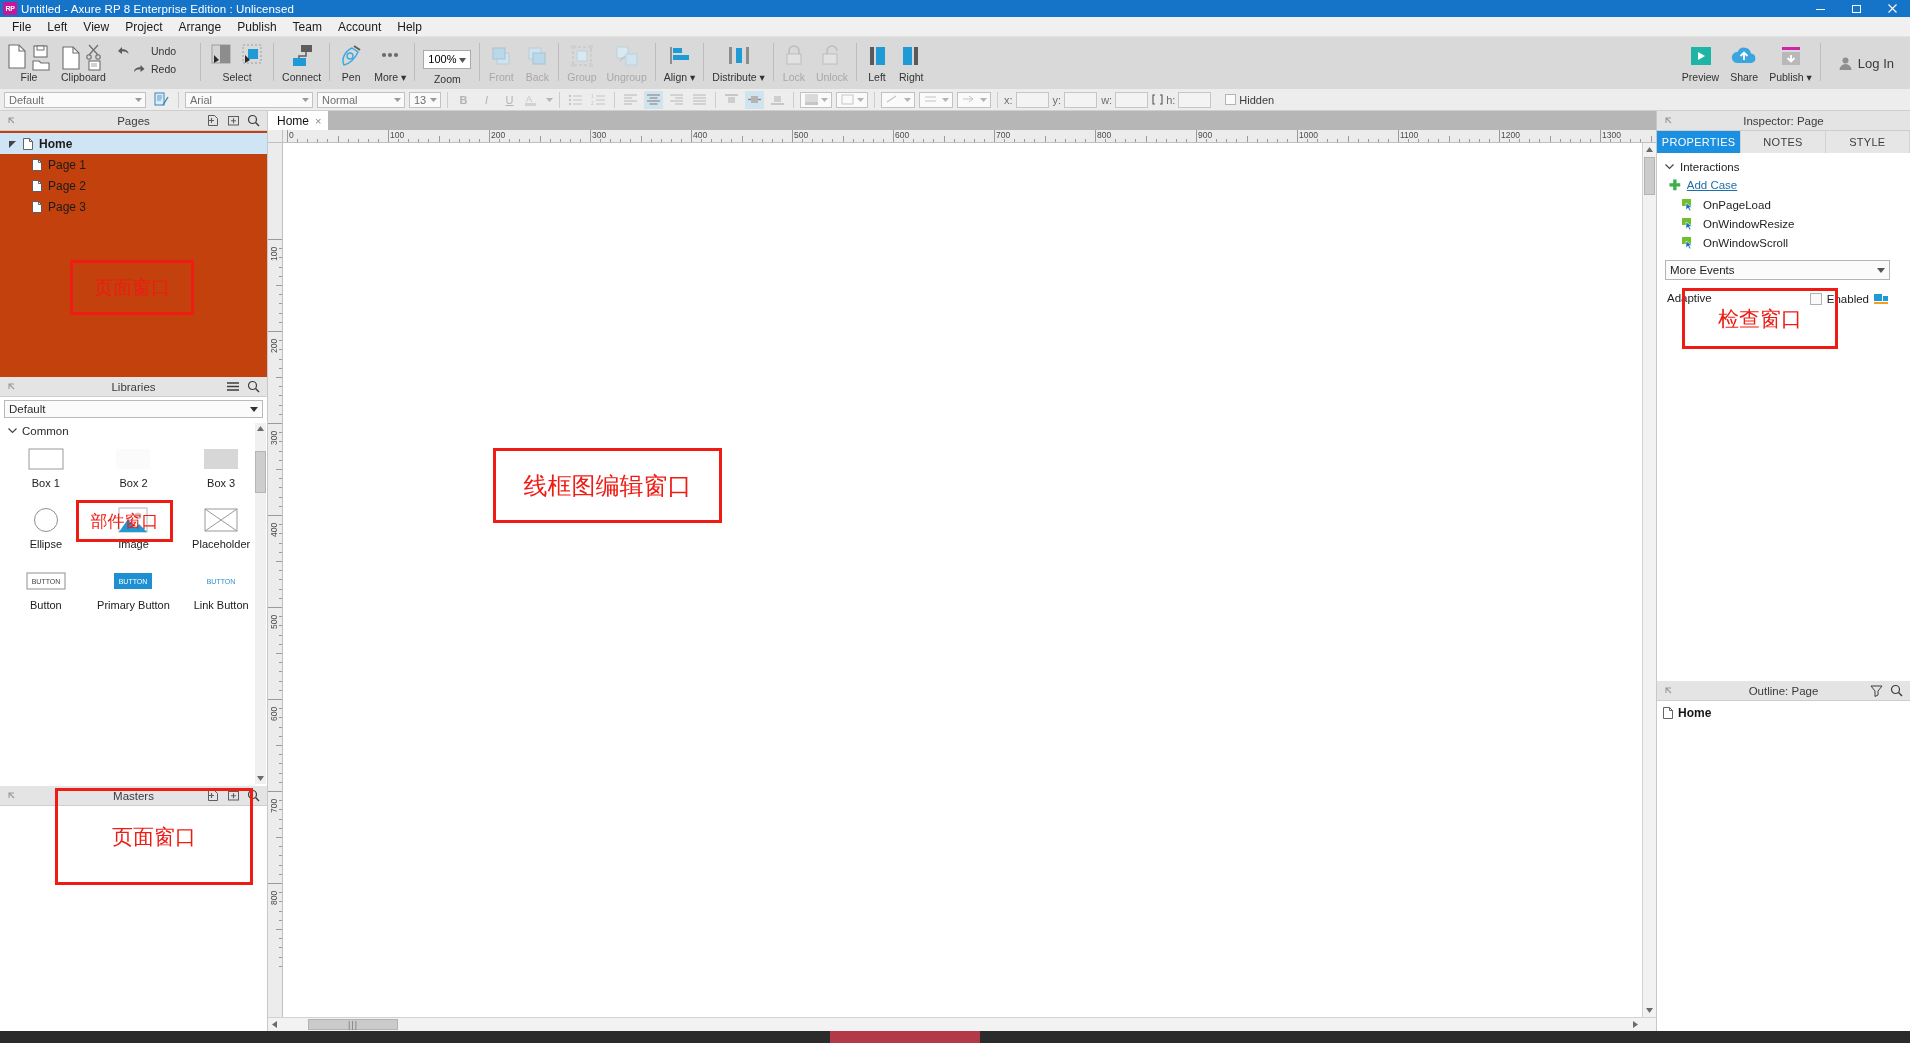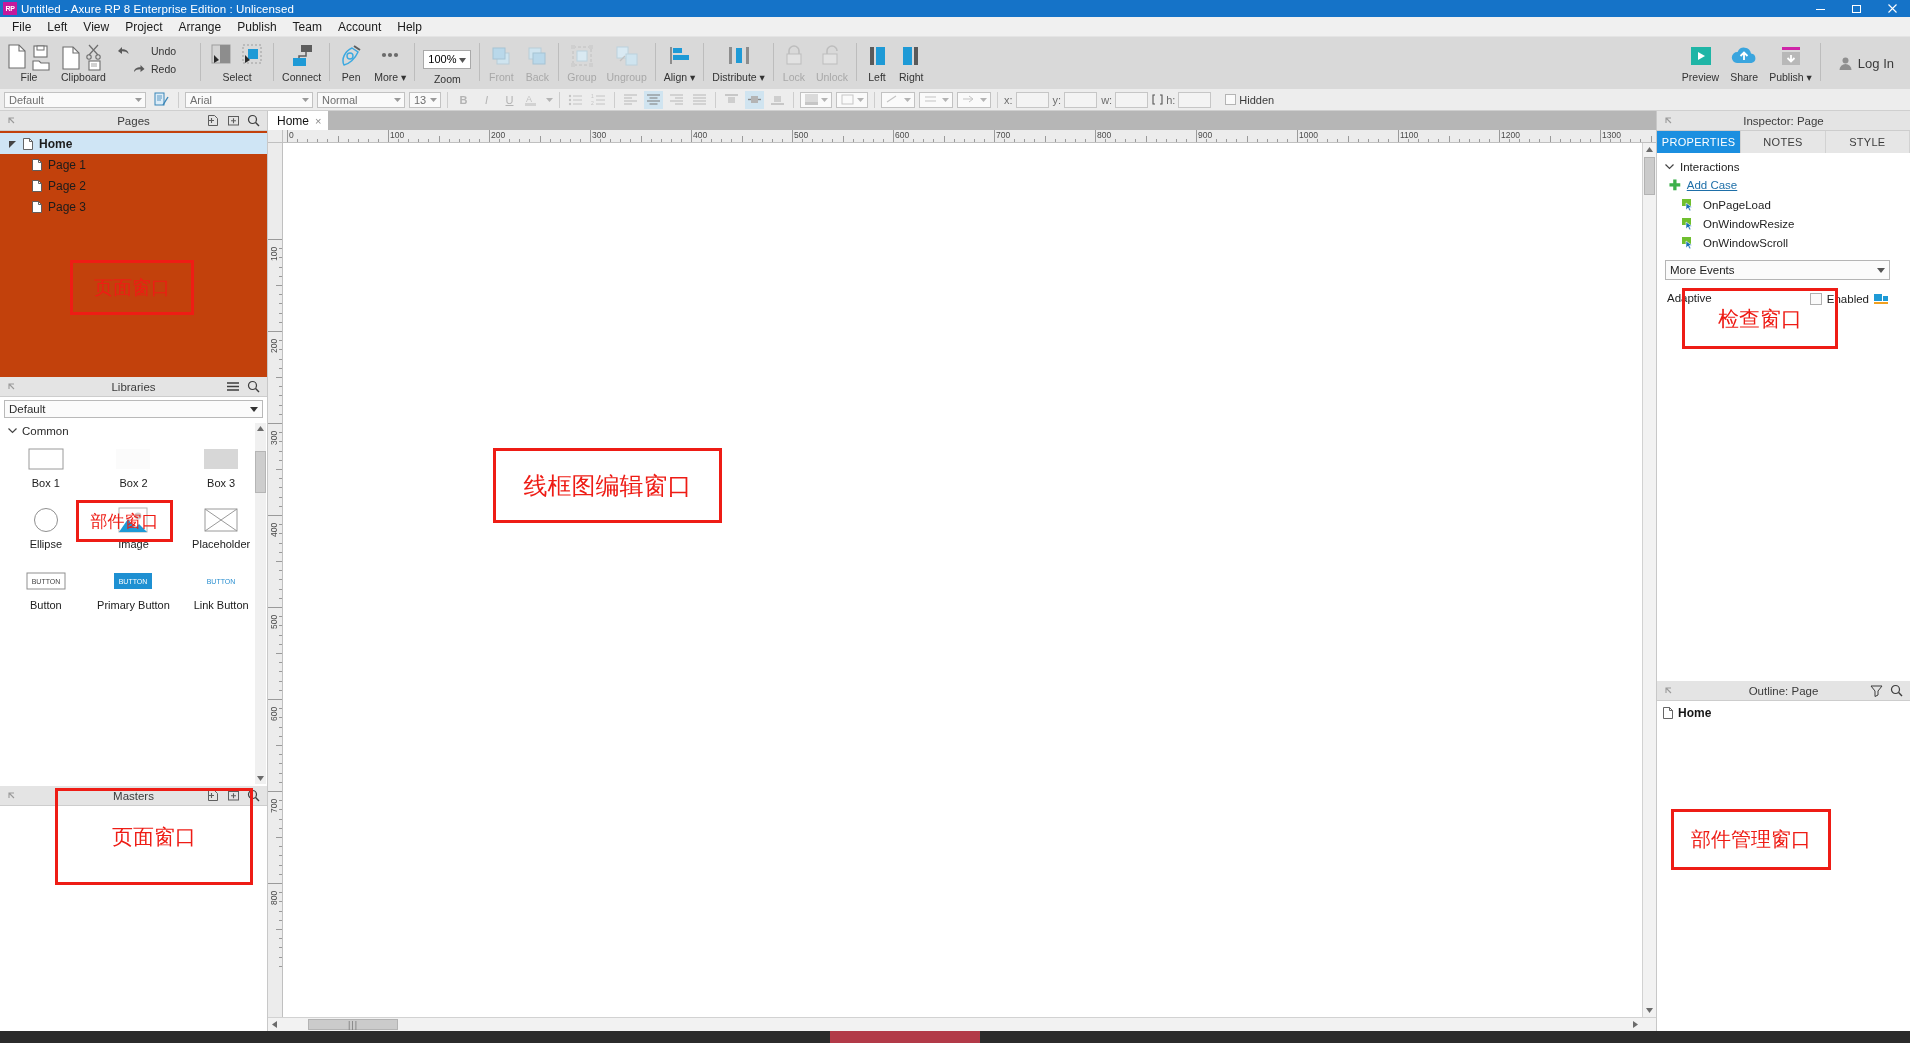--- a/index.html
+++ b/index.html
@@ -1303,23 +1303,20 @@
 
       <div class="outline-body">
         <div class="outline-row">
           <svg width="10" height="12" viewBox="0 0 10 12">
               <path d="M.5 .5h6l3 3v8h-9z" fill="#fff" stroke="#555" stroke-width=".9"></path>
               <path d="M6.5 .5v3h3" fill="none" stroke="#555" stroke-width=".9"></path>
             </svg>
           <span>Home</span>
         </div>
 
-        <div class="annot" style="left:14px; top:108px; width:160px; height:61px; font-size:20px;">
-          <span>部件管理窗口</span>
-        </div>
       </div>
     </div>
   </div>
 
   <div class="statusbar">
     <div class="seg" style="width:830px;background:#2b2b2b"></div>
     <div class="seg" style="width:150px;background:#b23a48"></div>
     <div class="seg" style="flex:1;background:#2b2b2b"></div>
   </div>
 

